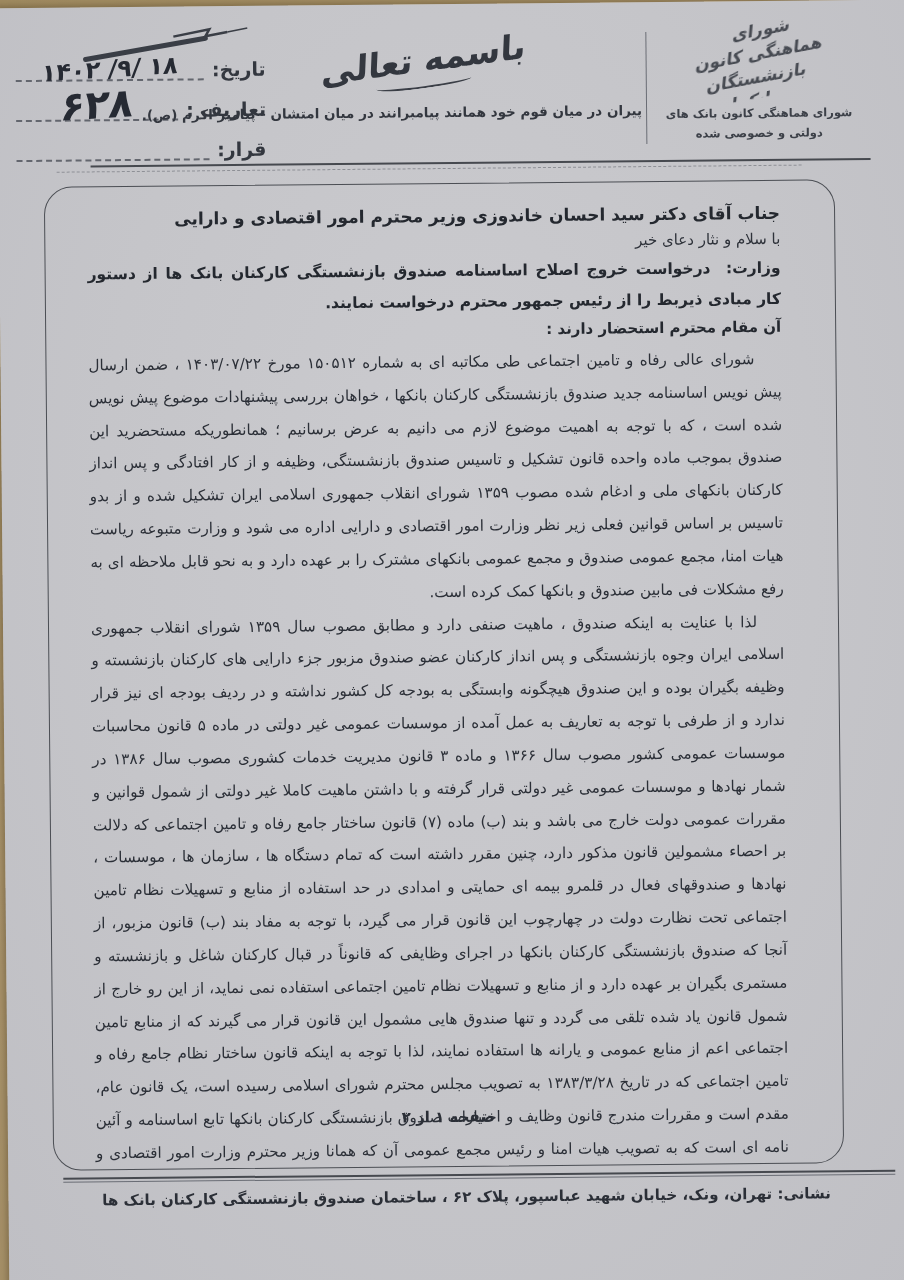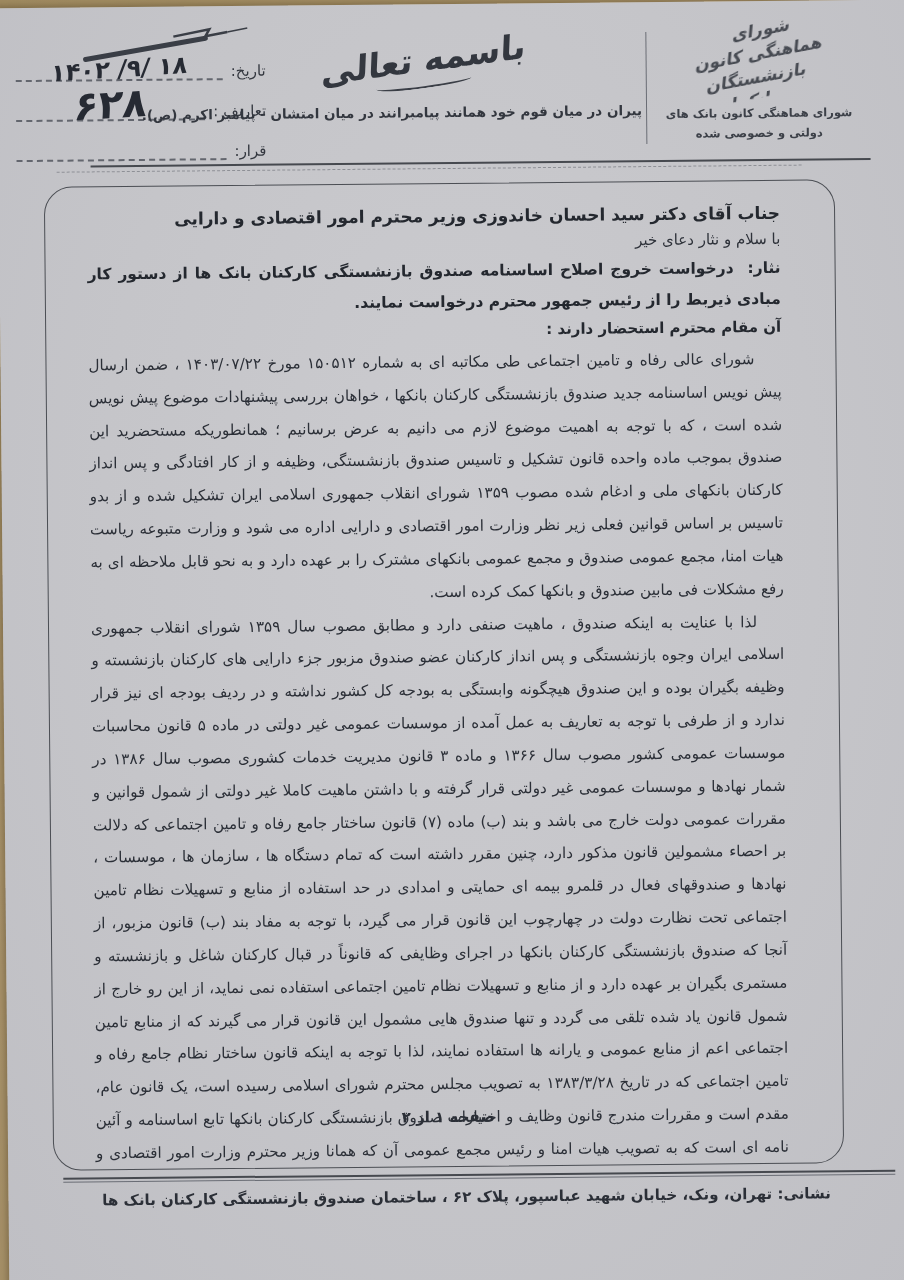--- a/index.html
+++ b/index.html
@@ -15,21 +15,21 @@
     background:
       radial-gradient(ellipse at 50% 40%, #cbcbcf 0%, #c5c5c9 55%, #bfbfc4 100%);
     transform:rotate(-0.55deg);
     transform-origin:60% 40%;
     box-shadow:-2px -2px 6px rgba(60,45,20,.35);
   }
   
   .hdr { position:absolute; top:0; left:0; width:100%; height:175px; }
   .fields { position:absolute; left:18px; top:34px; width:250px; direction:rtl; }
   .frow { display:flex; align-items:flex-end; height:40px; }
-  .flabel { font-size:15px; font-weight:normal; color:#33373f; padding-left:8px; white-space:nowrap; }
+  .flabel { font-size:19px; font-weight:bold; color:#33373f; padding-left:8px; white-space:nowrap; }
   .fline { flex:1; border-bottom:2px dashed #63666e; position:relative; height:100%; }
   .hand {
     position:absolute; bottom:-4px; width:100%; text-align:center;
     font-weight:bold; color:#262a33;
     transform:rotate(-3deg) skewX(-8deg); letter-spacing:2px;
   }
   .hand-date { font-size:24px; }
   .hand-num  { font-size:40px; bottom:-8px; letter-spacing:6px; }
   .scribble { position:absolute; left:62px; top:-26px; }
   .centerblk { position:absolute; left:208px; top:28px; width:436px; text-align:center; }
@@ -126,21 +126,21 @@
         <div>دولتی و خصوصی شده</div>
       </div>
     </div>
 
     <div class="hdr-rule"></div>
   </div>
 
   <div class="frame">
     <div class="recipient">جناب آقای دکتر سید احسان خاندوزی وزیر محترم امور اقتصادی و دارایی</div>
     <div class="salutation">با سلام و نثار دعای خیر</div>
-    <div class="subject"><span>نثار:</span>&nbsp;&nbsp;<span>درخواست خروج اصلاح اساسنامه صندوق بازنشستگی کارکنان بانک ها از دستور کار مبادی ذیربط را از رئیس جمهور محترم درخواست نمایند.</span></div>
+    <div class="subject"><span>وزارت:</span>&nbsp;&nbsp;<span>درخواست خروج اصلاح اساسنامه صندوق بازنشستگی کارکنان بانک ها از دستور کار مبادی ذیربط را از رئیس جمهور محترم درخواست نمایند.</span></div>
     <div class="intro">آن مقام محترم استحضار دارند :</div>
     <p class="para">شورای عالی رفاه و تامین اجتماعی طی مکاتبه ای به شماره ۱۵۰۵۱۲ مورخ ۱۴۰۳/۰۷/۲۲ ، ضمن ارسال پیش نویس اساسنامه جدید صندوق بازنشستگی کارکنان بانکها ، خواهان بررسی پیشنهادات موضوع پیش نویس شده است ، که با توجه به اهمیت موضوع لازم می دانیم به عرض برسانیم ؛ همانطوریکه مستحضرید این صندوق بموجب ماده واحده قانون تشکیل و تاسیس صندوق بازنشستگی، وظیفه و از کار افتادگی و پس انداز کارکنان بانکهای ملی و ادغام شده مصوب ۱۳۵۹ شورای انقلاب جمهوری اسلامی ایران تشکیل شده و از بدو تاسیس بر اساس قوانین فعلی زیر نظر وزارت امور اقتصادی و دارایی اداره می شود و وزارت متبوعه ریاست هیات امنا، مجمع عمومی صندوق و مجمع عمومی بانکهای مشترک را بر عهده دارد و به نحو قابل ملاحظه ای به رفع مشکلات فی مابین صندوق و بانکها کمک کرده است.</p>
     <p class="para">لذا با عنایت به اینکه صندوق ، ماهیت صنفی دارد و مطابق مصوب سال ۱۳۵۹ شورای انقلاب جمهوری اسلامی ایران وجوه بازنشستگی و پس انداز کارکنان عضو صندوق مزبور جزء دارایی های کارکنان بازنشسته و وظیفه بگیران بوده و این صندوق هیچگونه وابستگی به بودجه کل کشور نداشته و در ردیف بودجه ای نیز قرار ندارد و از طرفی با توجه به تعاریف به عمل آمده از موسسات عمومی غیر دولتی در ماده ۵ قانون محاسبات موسسات عمومی کشور مصوب سال ۱۳۶۶ و ماده ۳ قانون مدیریت خدمات کشوری مصوب سال ۱۳۸۶ در شمار نهادها و موسسات عمومی غیر دولتی قرار گرفته و با داشتن ماهیت کاملا غیر دولتی از شمول قوانین و مقررات عمومی دولت خارج می باشد و بند (ب) ماده (۷) قانون ساختار جامع رفاه و تامین اجتماعی که دلالت بر احصاء مشمولین قانون مذکور دارد، چنین مقرر داشته است که تمام دستگاه ها ، سازمان ها ، موسسات ، نهادها و صندوقهای فعال در قلمرو بیمه ای حمایتی و امدادی در حد استفاده از منابع و تسهیلات نظام تامین اجتماعی تحت نظارت دولت در چهارچوب این قانون قرار می گیرد، با توجه به مفاد بند (ب) قانون مزبور، از آنجا که صندوق بازنشستگی کارکنان بانکها در اجرای وظایفی که قانوناً در قبال کارکنان شاغل و بازنشسته و مستمری بگیران بر عهده دارد و از منابع و تسهیلات نظام تامین اجتماعی استفاده نمی نماید، از این رو خارج از شمول قانون یاد شده تلقی می گردد و تنها صندوق هایی مشمول این قانون قرار می گیرند که از منابع تامین اجتماعی اعم از منابع عمومی و یارانه ها استفاده نمایند، لذا با توجه به اینکه قانون ساختار نظام جامع رفاه و تامین اجتماعی که در تاریخ ۱۳۸۳/۳/۲۸ به تصویب مجلس محترم شورای اسلامی رسیده است، یک قانون عام، مقدم است و مقررات مندرج قانون وظایف و اختیارات صندوق بازنشستگی کارکنان بانکها تابع اساسنامه و آئین نامه ای است که به تصویب هیات امنا و رئیس مجمع عمومی آن که همانا وزیر محترم وزارت امور اقتصادی و دارایی می باشد رسیده است، تردیدی باقی نمی ماند که مقررات قانون ساختار نظام جامع رفاه و تامین اجتماعی نمی تواند درامور مربوط به صندوق بازنشستگی کارکنان بانکها تسری پیدا نماید.</p>
     <div class="pagenum">صفحه ۱ از ۲</div>
   </div>
 
   <div class="bottom-rule"></div>
   <div class="address">نشانی: تهران، ونک، خیابان شهید عباسپور، پلاک ۶۲ ، ساختمان صندوق بازنشستگی کارکنان بانک ها</div>
 
 </div>

